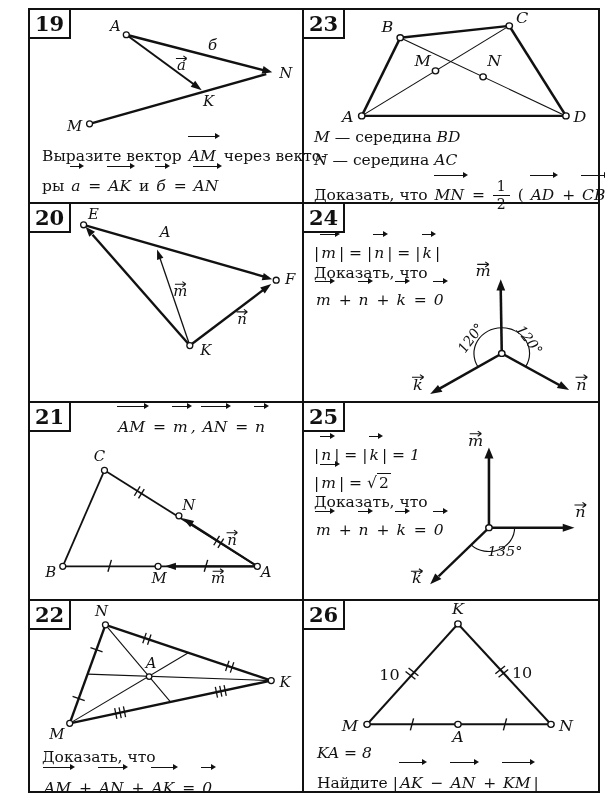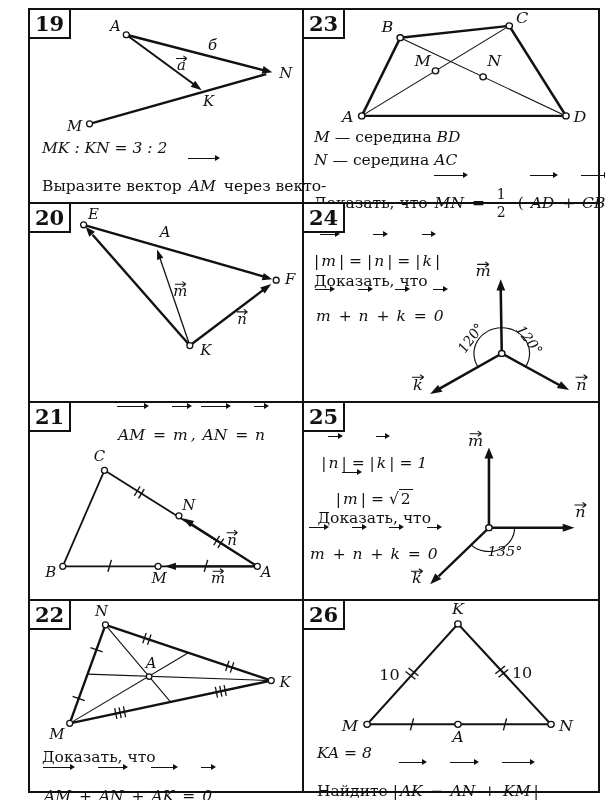--- a/index.html
+++ b/index.html
@@ -17,21 +17,21 @@
            justify-content:center; font-size:21px; font-weight:bold; z-index:3; }
   .fig { position:absolute; left:0; top:0; width:100%; height:100%; z-index:1; }
   .fig text { font-family:"DejaVu Serif", serif; font-style:italic; font-size:15px; fill:#111; }
   .fig text.deg { font-size:13.5px; }
   .txt { position:absolute; z-index:2; font-size:15.5px; line-height:21.5px; white-space:nowrap; }
   .lh19 { line-height:19.5px; }
   .lh22 { line-height:22px; }
   .lh23 { line-height:23px; }
   .math { font-style:italic; }
   .it { font-style:italic; }
-  .vec { display:inline-block; position:relative; font-style:italic; margin:0 1px; padding:16px 2px 0 1px; }
+  .vec { display:inline-block; position:relative; font-style:italic; margin:0 1px; padding:8px 2px 0 1px; }
   .vec::before { content:""; position:absolute; left:0; right:3px; top:-2px; border-top:1.4px solid #111; }
   .vec::after { content:""; position:absolute; right:-2px; top:-5px; width:0; height:0;
                 border-top:3px solid transparent; border-bottom:3px solid transparent;
                 border-left:5.5px solid #111; }
   .frac { display:inline-block; vertical-align:-0.55em; text-align:center; margin:0 3px; }
   .frac .fn { display:block; line-height:1.05; padding:0 4px 1px; border-bottom:1.4px solid #111; font-size:14px; }
   .frac .fd { display:block; line-height:1.15; font-size:14px; }
   .rad { white-space:nowrap; font-style:normal; }
   .rad .rx { border-top:1.4px solid #111; padding:0 2px; }
 </style>
@@ -59,22 +59,22 @@
         </g>
         <path d="M147,49 h11 m0,0 l-3.5,-2.6 m3.5,2.6 l-3.5,2.6" stroke="#111" stroke-width="1.1" fill="none"></path>
         <text x="86" y="21" text-anchor="middle">A</text>
         <text x="251" y="69">N</text>
         <text x="180" y="97" text-anchor="middle">K</text>
         <text x="45" y="122" text-anchor="middle">M</text>
         <text x="184" y="40" text-anchor="middle">б</text>
         <text x="152.5" y="61" text-anchor="middle">а</text>
       </svg>
       <div class="txt" style="left:12px; top:128px;">
-        <div class="ln math">MK : KN = 3 : 2</div>
         <div class="ln">Выразите вектор <span class="vec">AM</span> через векто-</div>
+        <div class="ln">ры <span class="vec">а</span> = <span class="vec">AK</span> и <span class="vec">б</span> = <span class="vec">AN</span></div>
       </div>
     </div>
 
     <div class="cell bb">
       <div class="badge">23</div>
       <svg class="fig" viewBox="0 0 275 194" preserveAspectRatio="none">
         <g stroke="#111" fill="none">
           <line x1="54" y1="107" x2="90" y2="28" stroke-width="2.4"></line>
           <line x1="90" y1="28" x2="192" y2="16" stroke-width="2.4"></line>
           <line x1="192" y1="16" x2="245" y2="107" stroke-width="2.4"></line>
@@ -229,21 +229,21 @@
         </g>
         <circle cx="173" cy="126" r="3" fill="#fff" stroke="#111" stroke-width="1.3"></circle>
         <path d="M155,31 h11 m0,0 l-3.5,-2.6 m3.5,2.6 l-3.5,2.6" stroke="#111" stroke-width="1.1" fill="none"></path>
         <path d="M253,103 h11 m0,0 l-3.5,-2.6 m3.5,2.6 l-3.5,2.6" stroke="#111" stroke-width="1.1" fill="none"></path>
         <path d="M100,170 h11 m0,0 l-3.5,-2.6 m3.5,2.6 l-3.5,2.6" stroke="#111" stroke-width="1.1" fill="none"></path>
         <text x="160.5" y="43" text-anchor="middle">m</text>
         <text x="258.5" y="115" text-anchor="middle">n</text>
         <text x="105.5" y="182" text-anchor="middle">k</text>
         <text x="188" y="155" text-anchor="middle" class="deg">135°</text>
       </svg>
-      <div class="txt lh19" style="left:4px; top:35px;text-align:center;">
+      <div class="txt lh19" style="left:10px; top:35px;">
         <div class="ln math">|<span class="vec">n</span>| = |<span class="vec">k</span>| = 1</div>
         <div class="ln math">|<span class="vec">m</span>| = <span class="rad">√<span class="rx">2</span></span></div>
         <div class="ln">Доказать, что</div>
         <div class="ln math"><span class="vec">m</span> + <span class="vec">n</span> + <span class="vec">k</span> = <span class="vec">0</span></div>
       </div>
     </div>
 
     <div class="cell br">
       <div class="badge">22</div>
       <svg class="fig" viewBox="0 0 274 191" preserveAspectRatio="none">

